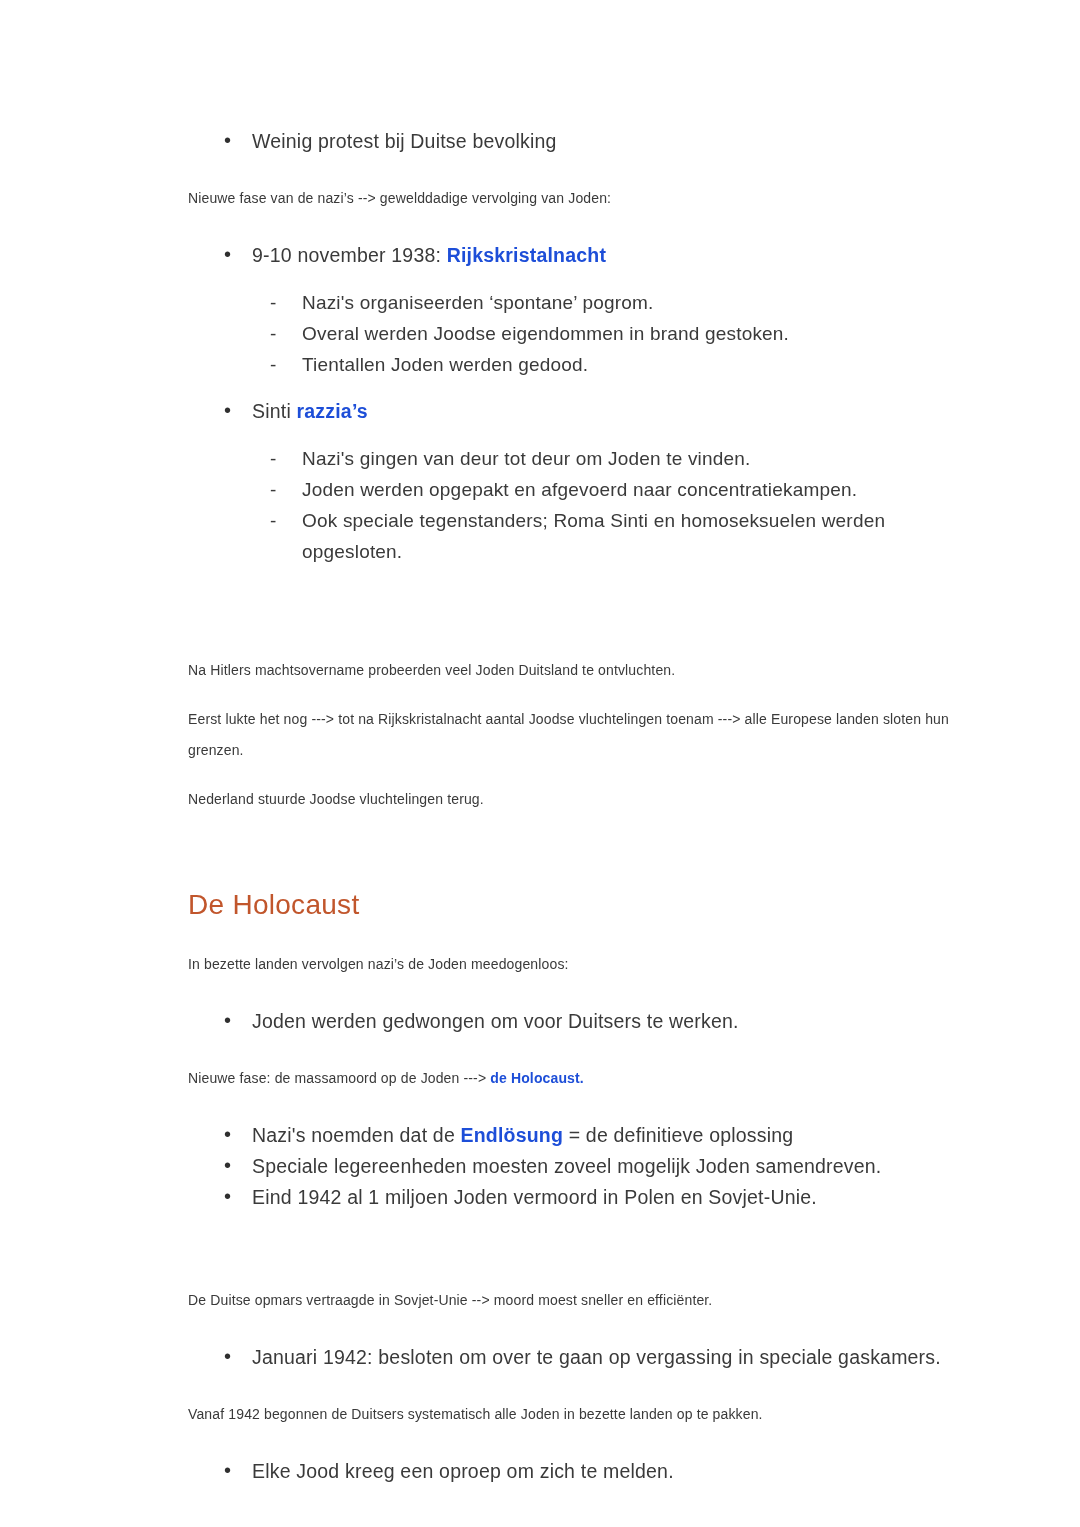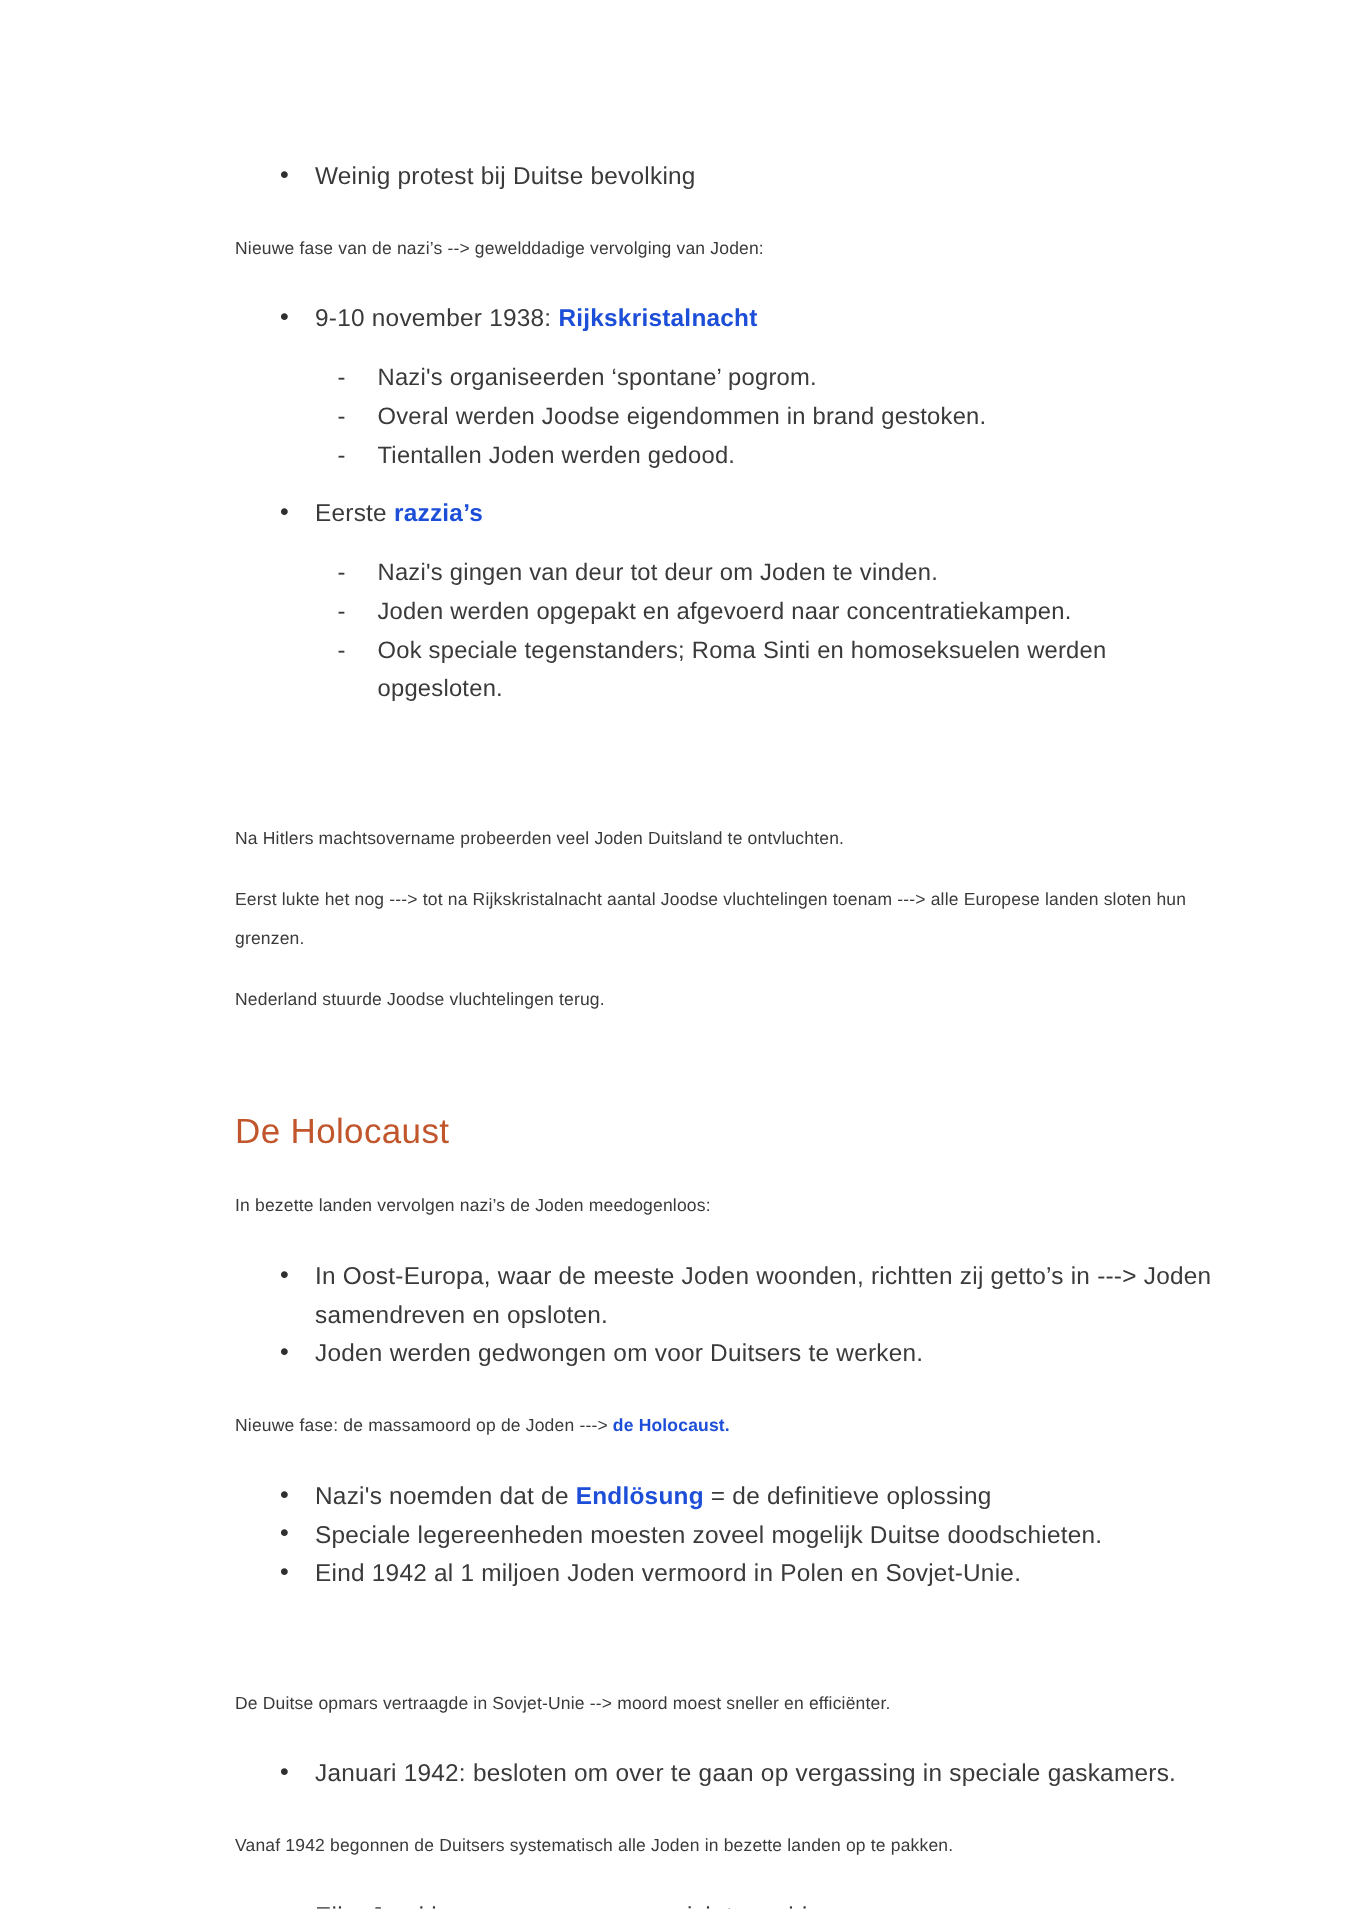--- a/index.html
+++ b/index.html
@@ -120,21 +120,21 @@
       <li class="bullet"><span>9-10 november 1938: </span><b class="strong">Rijkskristalnacht</b></li>
     </ul>
 
     <ul class="dashes">
       <li class="dash">Nazi's organiseerden ‘spontane’ pogrom.</li>
       <li class="dash">Overal werden Joodse eigendommen in brand gestoken.</li>
       <li class="dash">Tientallen Joden werden gedood.</li>
     </ul>
 
     <ul class="bullets">
-      <li class="bullet"><span>Eerste </span><b class="strong">razzia’s</b></li>
+      <li class="bullet"><span>Sinti </span><b class="strong">razzia’s</b></li>
     </ul>
 
     <ul class="dashes">
       <li class="dash">Nazi's gingen van deur tot deur om Joden te vinden.</li>
       <li class="dash">Joden werden opgepakt en afgevoerd naar concentratiekampen.</li>
       <li class="dash">Ook speciale tegenstanders; Roma Sinti en homoseksuelen werden opgesloten.</li>
     </ul>
 
     <div class="gap-xxl"></div>
 
@@ -152,33 +152,32 @@
 
     <h2 class="heading">De Holocaust</h2>
 
     <div class="gap-md"></div>
 
     <p class="para">In bezette landen vervolgen nazi’s de Joden meedogenloos:</p>
 
     <div class="gap-md"></div>
 
     <ul class="bullets">
-      <li class="bullet">In Oost-Europa, waar de meeste Joden woonden, richtten zij getto’s in ---&gt; Joden samendreven en opsloten.</li>
       <li class="bullet">Joden werden gedwongen om voor Duitsers te werken.</li>
     </ul>
 
     <div class="gap-md"></div>
 
     <p class="para"><span>Nieuwe fase: de massamoord op de Joden ---&gt; </span><b class="strong">de Holocaust.</b></p>
 
     <div class="gap-md"></div>
 
     <ul class="bullets">
       <li class="bullet"><span>Nazi's noemden dat de </span><b class="strong">Endlösung</b><span> = de definitieve oplossing</span></li>
-      <li class="bullet">Speciale legereenheden moesten zoveel mogelijk Duitse doodschieten.</li>
+      <li class="bullet">Speciale legereenheden moesten zoveel mogelijk Joden samendreven.</li>
       <li class="bullet">Eind 1942 al 1 miljoen Joden vermoord in Polen en Sovjet-Unie.</li>
     </ul>
 
     <div class="gap-xxl"></div>
 
     <p class="para">De Duitse opmars vertraagde in Sovjet-Unie --&gt; moord moest sneller en efficiënter.</p>
 
     <div class="gap-md"></div>
 
     <ul class="bullets">

